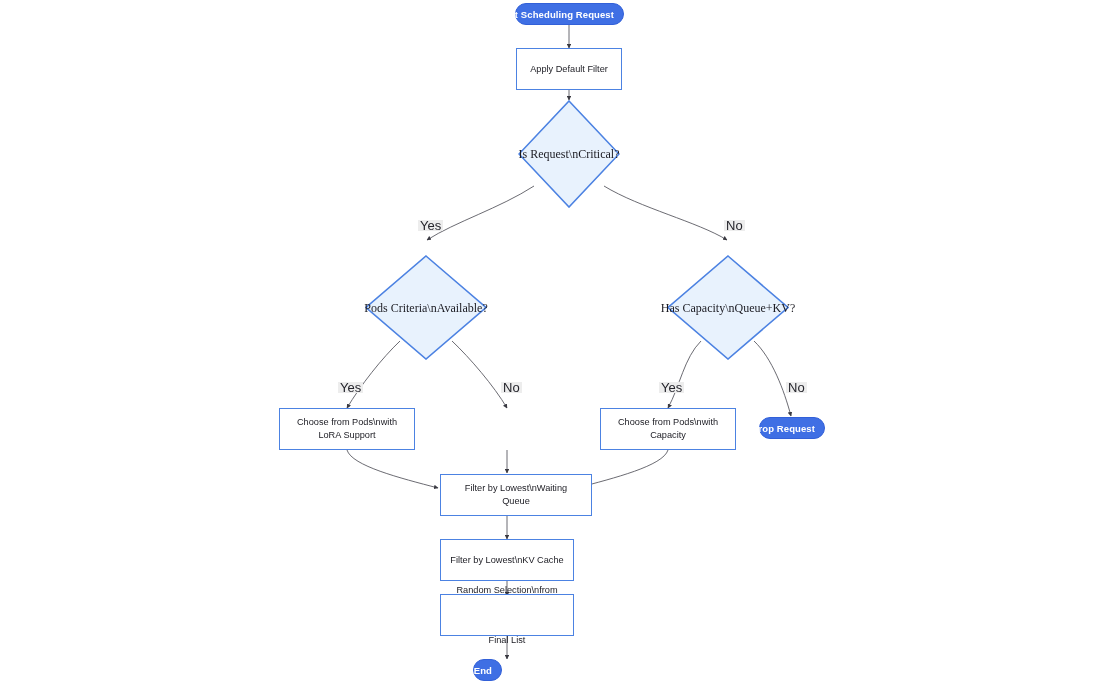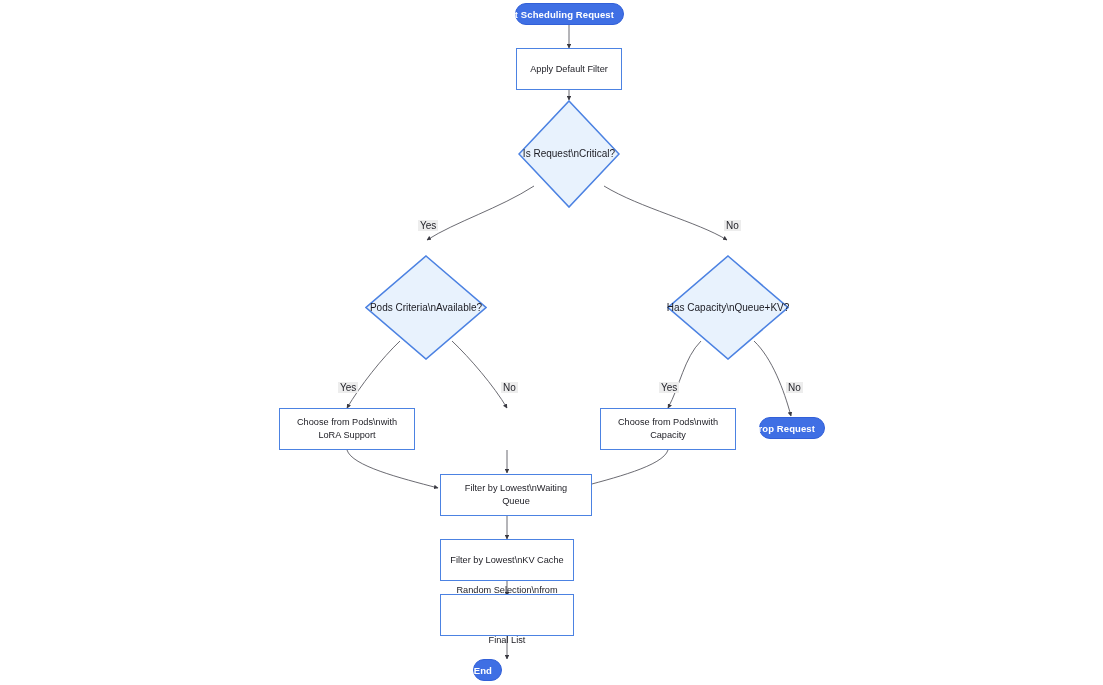--- a/index.html
+++ b/index.html
@@ -66,31 +66,32 @@
   .decision .dia-shape {
     position: absolute;
     left: 0;
     top: 0;
     width: 100%;
     height: 100%;
   }
   .decision .dia-label {
     position: relative;
     z-index: 2;
-    font-size: 10px;
+    font-size: 12px;
     color: #1b1b22;
     line-height: 12px;
     white-space: nowrap;
+    font-family: Liberation Serif, serif;
   }
   
   .edge-label {
     position: absolute;
     background: #ededed;
     color: #25252c;
-    font-size: 10px;
+    font-size: 13px;
     line-height: 11px;
     padding: 0px 2px;
     white-space: nowrap;
   }
 </style>
 </head>
 <body>
 
 <div id="flow-root">
 

